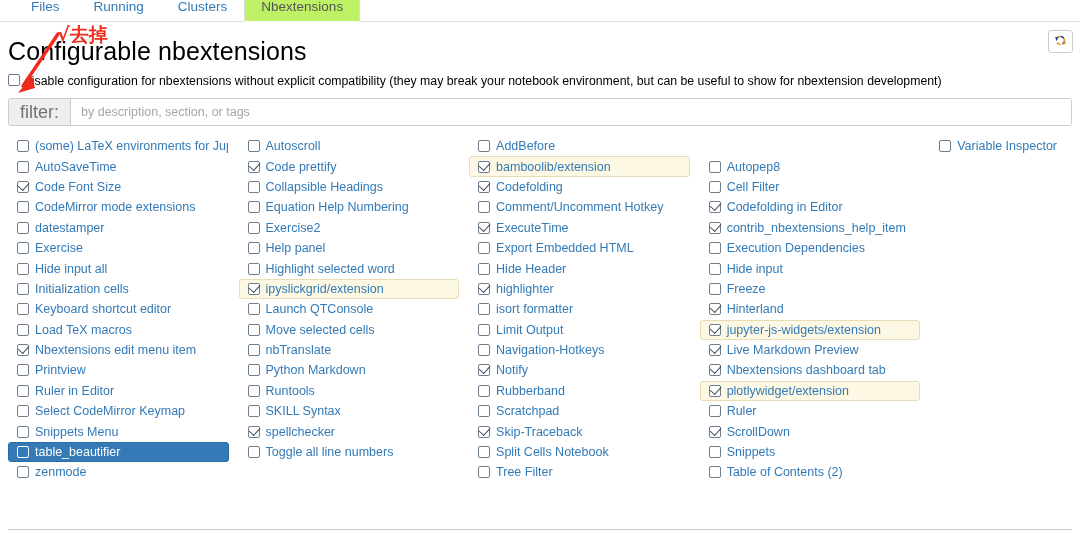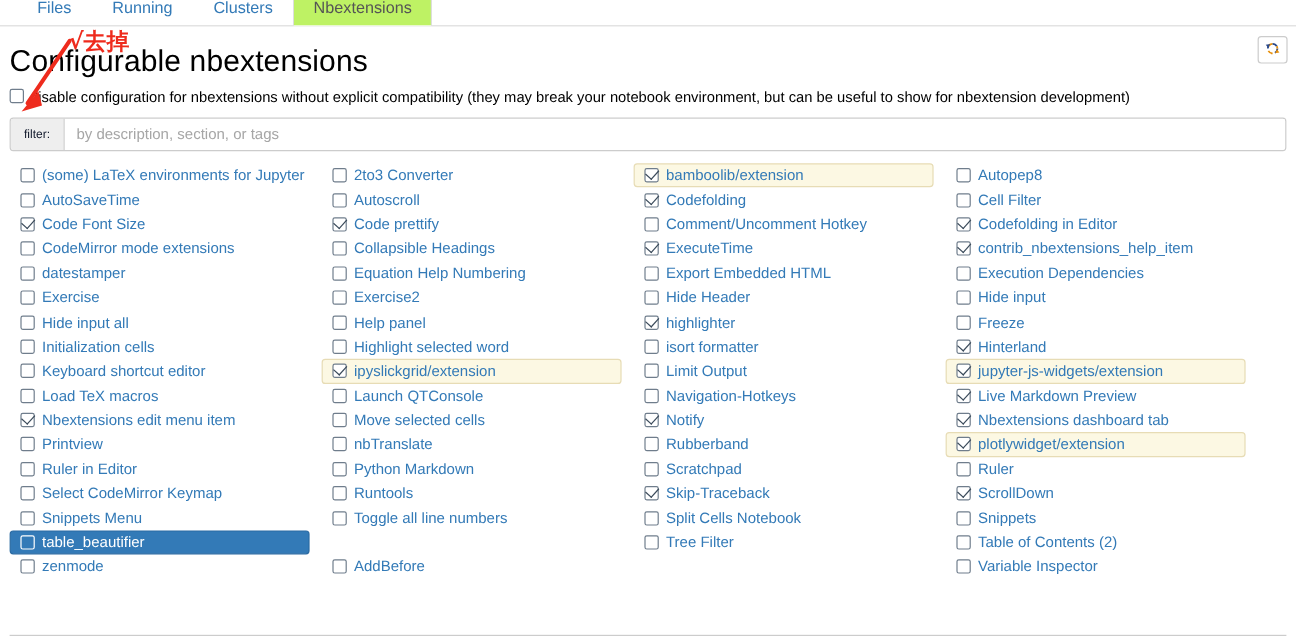--- a/index.html
+++ b/index.html
@@ -91,22 +91,22 @@
     height: 28px;
     border: 1px solid #cccccc;
     border-radius: 3px;
     margin: 0 0 10px 0;
     box-sizing: border-box;
     overflow: hidden;
   }
   .filter-label {
     background: #eeeeee;
     border-right: 1px solid #cccccc;
-    color: #0f172a;
-    font-size: 10px;
+    color: #737373;
+    font-size: 18px;
     padding: 0 11px;
     display: flex;
     align-items: center;
   }
   .filter-input {
     flex: 1;
     border: none;
     outline: none;
     font-family: "Liberation Sans", sans-serif;
     font-size: 12.5px;
@@ -308,24 +308,20 @@
       <div class="ext-item selected">
         <span class="cbx"></span>
         <span>table_beautifier</span>
       </div>
       <div class="ext-item">
         <span class="cbx"></span>
         <span>zenmode</span>
       </div>
       <div class="ext-item">
         <span class="cbx"></span>
-        <span>2to3 Converter</span>
-      </div>
-      <div class="ext-item">
-        <span class="cbx"></span>
         <span>Autoscroll</span>
       </div>
       <div class="ext-item">
         <span class="cbx checked"></span>
         <span>Code prettify</span>
       </div>
       <div class="ext-item">
         <span class="cbx"></span>
         <span>Collapsible Headings</span>
       </div>
@@ -361,20 +357,28 @@
         <span class="cbx"></span>
         <span>nbTranslate</span>
       </div>
       <div class="ext-item">
         <span class="cbx"></span>
         <span>Python Markdown</span>
       </div>
       <div class="ext-item">
         <span class="cbx"></span>
         <span>Runtools</span>
+      </div>
+      <div class="ext-item">
+        <span class="cbx"></span>
+        <span>SKILL Syntax</span>
+      </div>
+      <div class="ext-item">
+        <span class="cbx checked"></span>
+        <span>spellchecker</span>
       </div>
       <div class="ext-item">
         <span class="cbx"></span>
         <span>Toggle all line numbers</span>
       </div>
       <div class="ext-item empty"></div>
       <div class="ext-item">
         <span class="cbx"></span>
         <span>AddBefore</span>
       </div>

